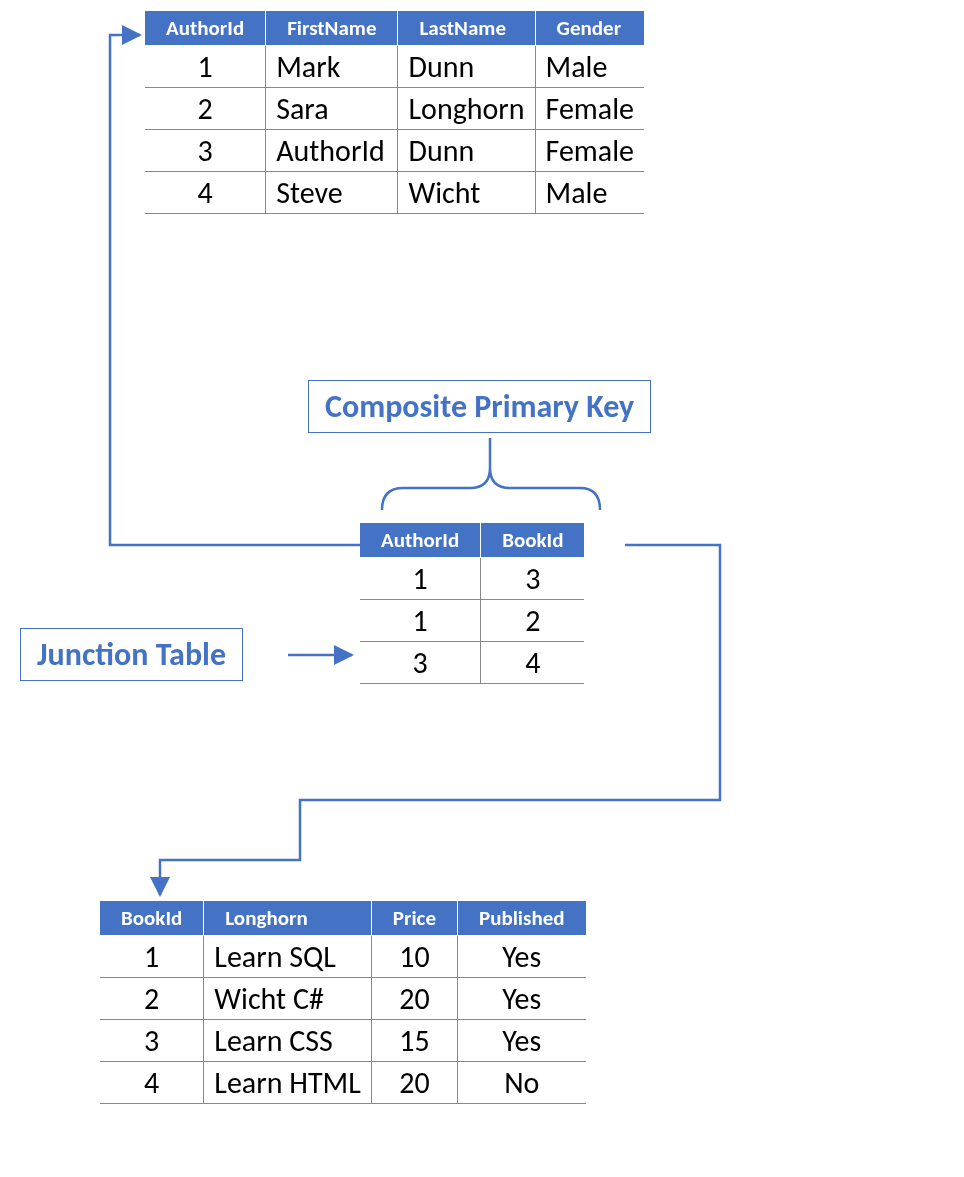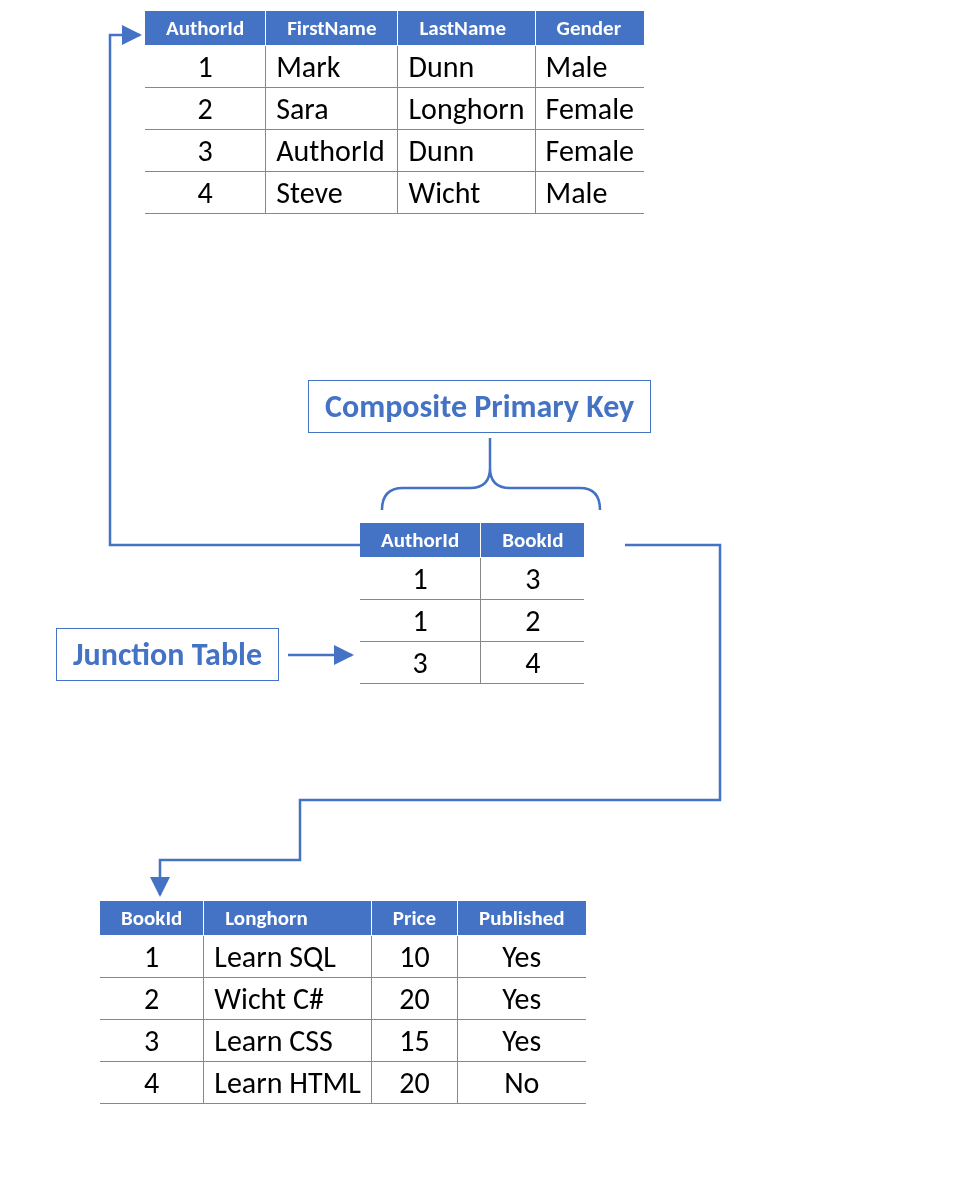--- a/index.html
+++ b/index.html
@@ -115,21 +115,21 @@
       <td class="center">1</td>
       <td class="center">2</td>
     </tr>
     <tr>
       <td class="center">3</td>
       <td class="center">4</td>
     </tr>
   </tbody>
 </table>
 
-<div class="callout" style="left:20px; top:628px;margin-left:36px;">Junction Table</div>
+<div class="callout" style="left:20px; top:628px;">Junction Table</div>
 
 <table class="dtable" style="left:100px; top:900px;">
   <thead>
     <tr>
       <th>BookId</th>
       <th>Longhorn</th>
       <th>Price</th>
       <th>Published</th>
     </tr>
   </thead>

